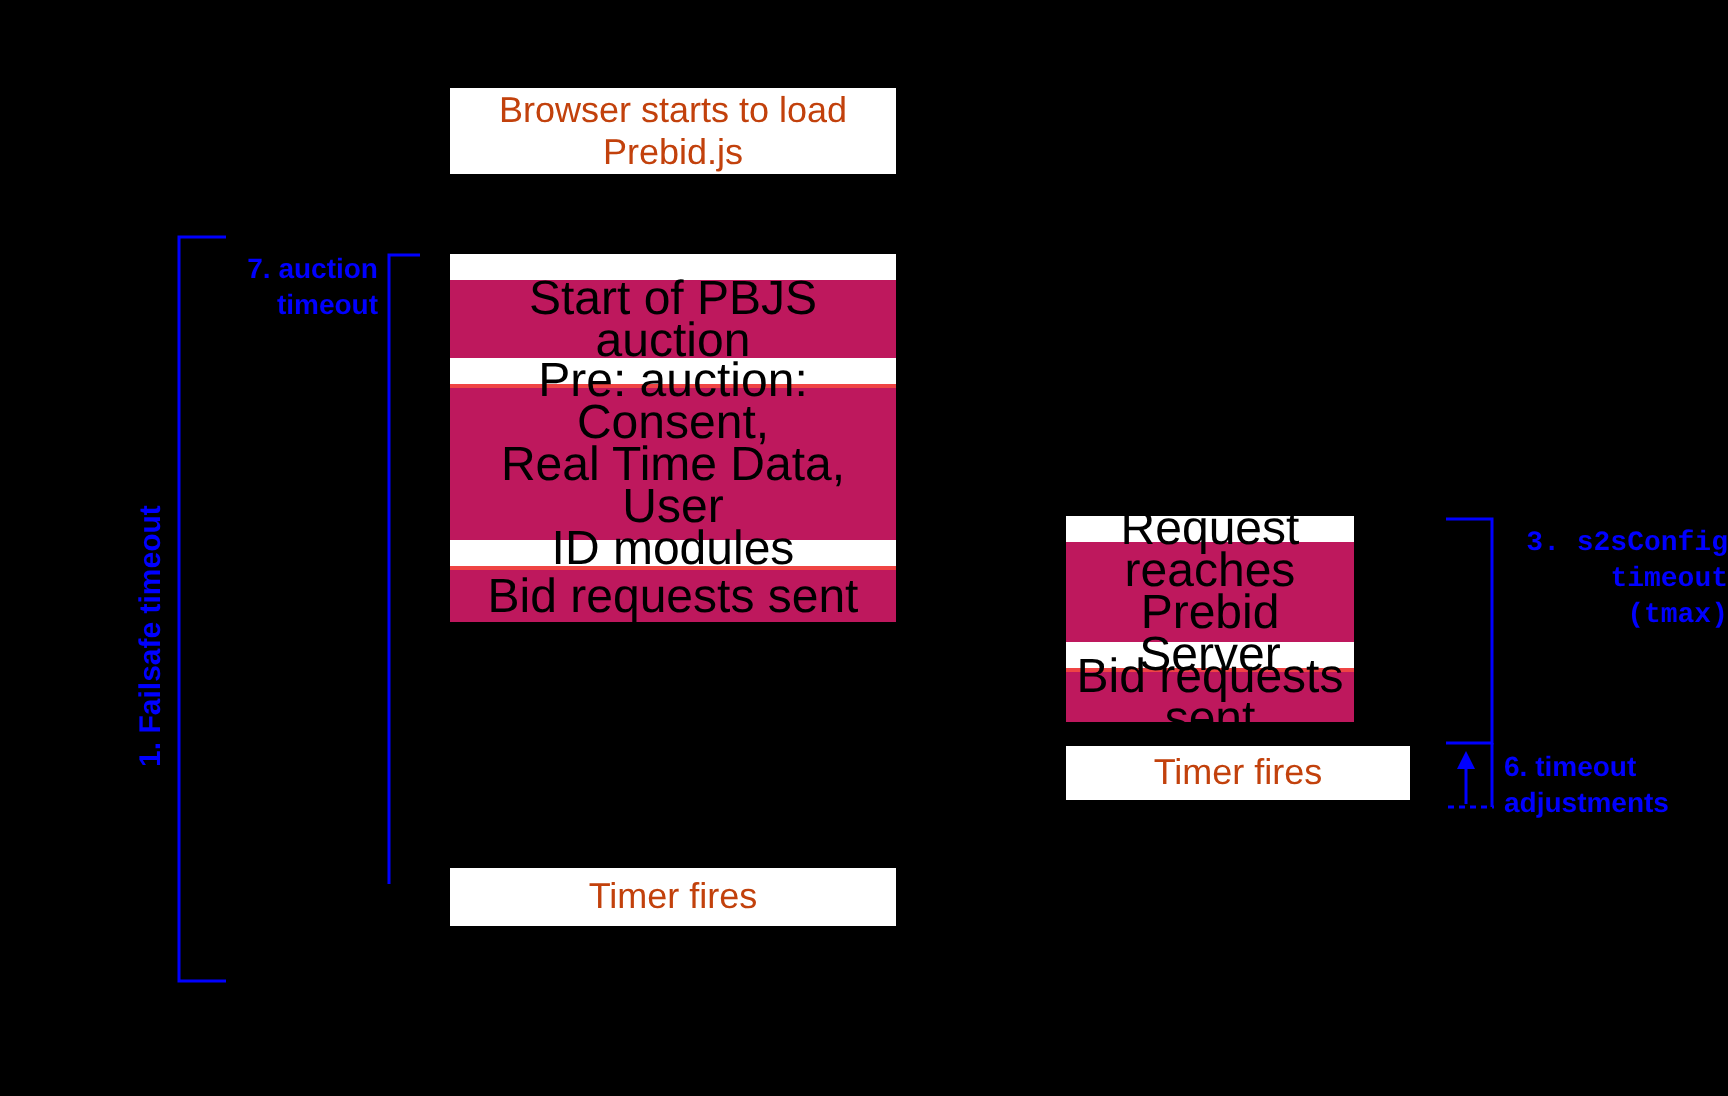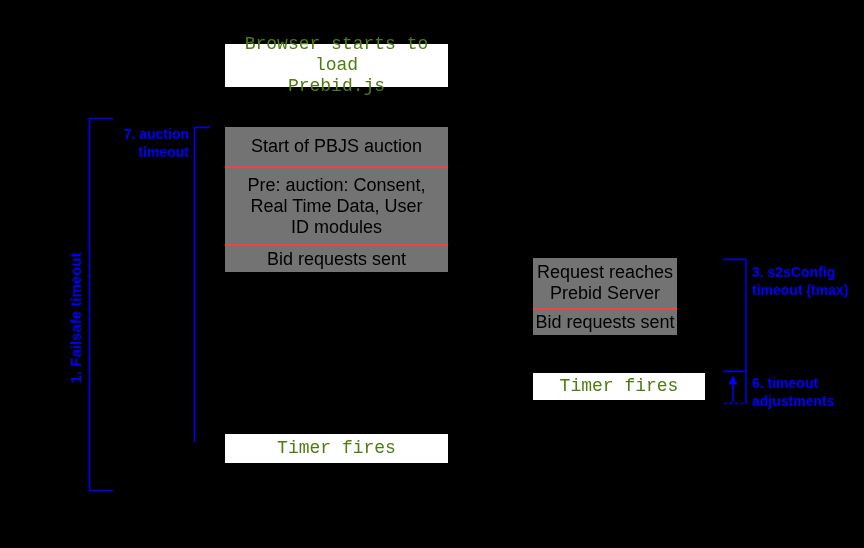--- a/index.html
+++ b/index.html
@@ -11,47 +11,47 @@
     position: relative;
     width: 864px;
     height: 548px;
     background: #000000;
     overflow: hidden;
     font-family: "Liberation Sans", "DejaVu Sans", sans-serif;
   }
   .box {
     position: absolute;
     background: #ffffff;
-    color: #4d7c0f;
+    color: #c2410c;
     font-size: 18px;
     line-height: 21px;
     text-align: center;
     display: flex;
     align-items: center;
     justify-content: center;
     white-space: pre-line;
     box-sizing: border-box;
-    font-family: Liberation Mono, monospace;
   }
   .stack {
     position: absolute;
     background: #ffffff;
     box-sizing: border-box;
   }
   .stack .cell {
-    background: #737373;
+    background: #be185d;
     color: #000000;
-    font-size: 18px;
+    font-size: 24px;
     line-height: 21px;
     text-align: center;
     display: flex;
     align-items: center;
     justify-content: center;
     white-space: pre-line;
     box-sizing: border-box;
+    margin-top: 13px;
   }
   .stack .cell + .cell {
     border-top: 2px solid #ef4444;
   }
   .blue-label {
     position: absolute;
     color: #0000ff;
     font-size: 14px;
     line-height: 18px;
     font-weight: bold;
@@ -109,19 +109,19 @@
     <div class="cell" style="height:27px;">Bid requests sent</div>
   </div>
 
   <div class="box" style="left:533px; top:373px; width:172px; height:27px;">Timer fires</div>
 
   <div class="blue-label vertical" style="left:-6px; top:308px;">1. Failsafe timeout</div>
 
   <div class="blue-label" style="right:675px; top:125px; text-align:right;">7. auction
 timeout</div>
 
-  <div class="blue-label" style="left:752px; top:263px; text-align:left;">3. s2sConfig
+  <div class="blue-label" style="left:752px; top:263px; text-align:right;font-family:Liberation Mono, monospace;">3. s2sConfig
 timeout (tmax)</div>
 
   <div class="blue-label" style="left:752px; top:374px; text-align:left;">6. timeout
 adjustments</div>
 
 </div>
 
 </body></html>

